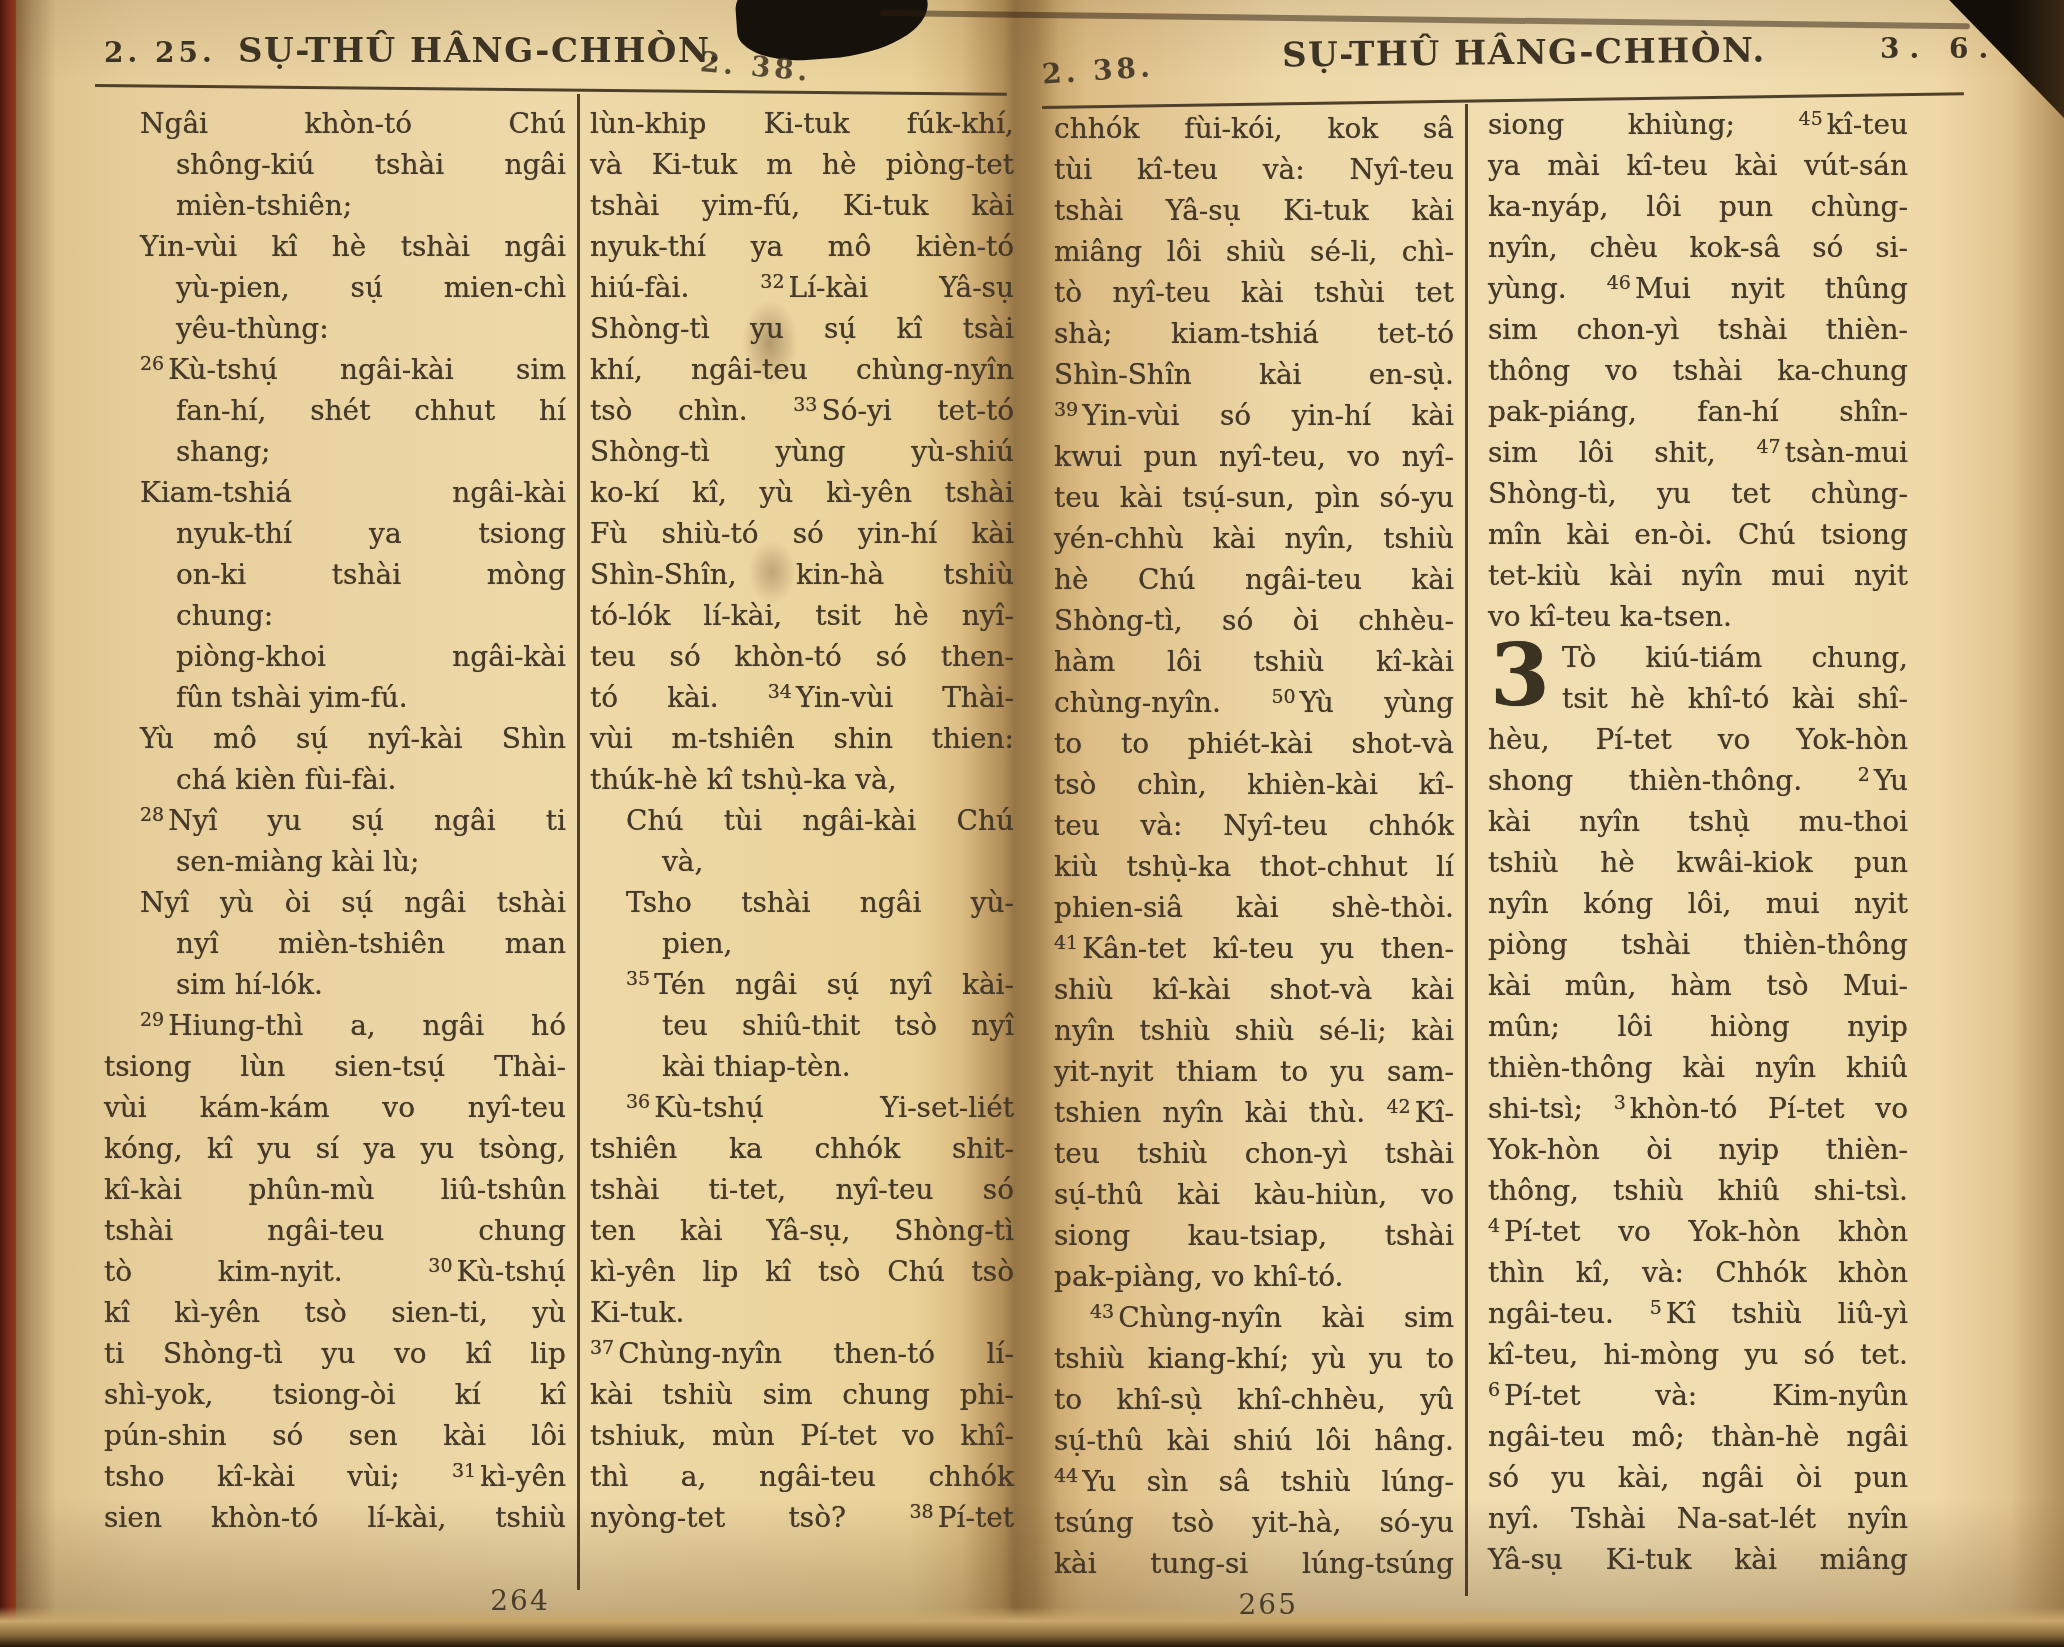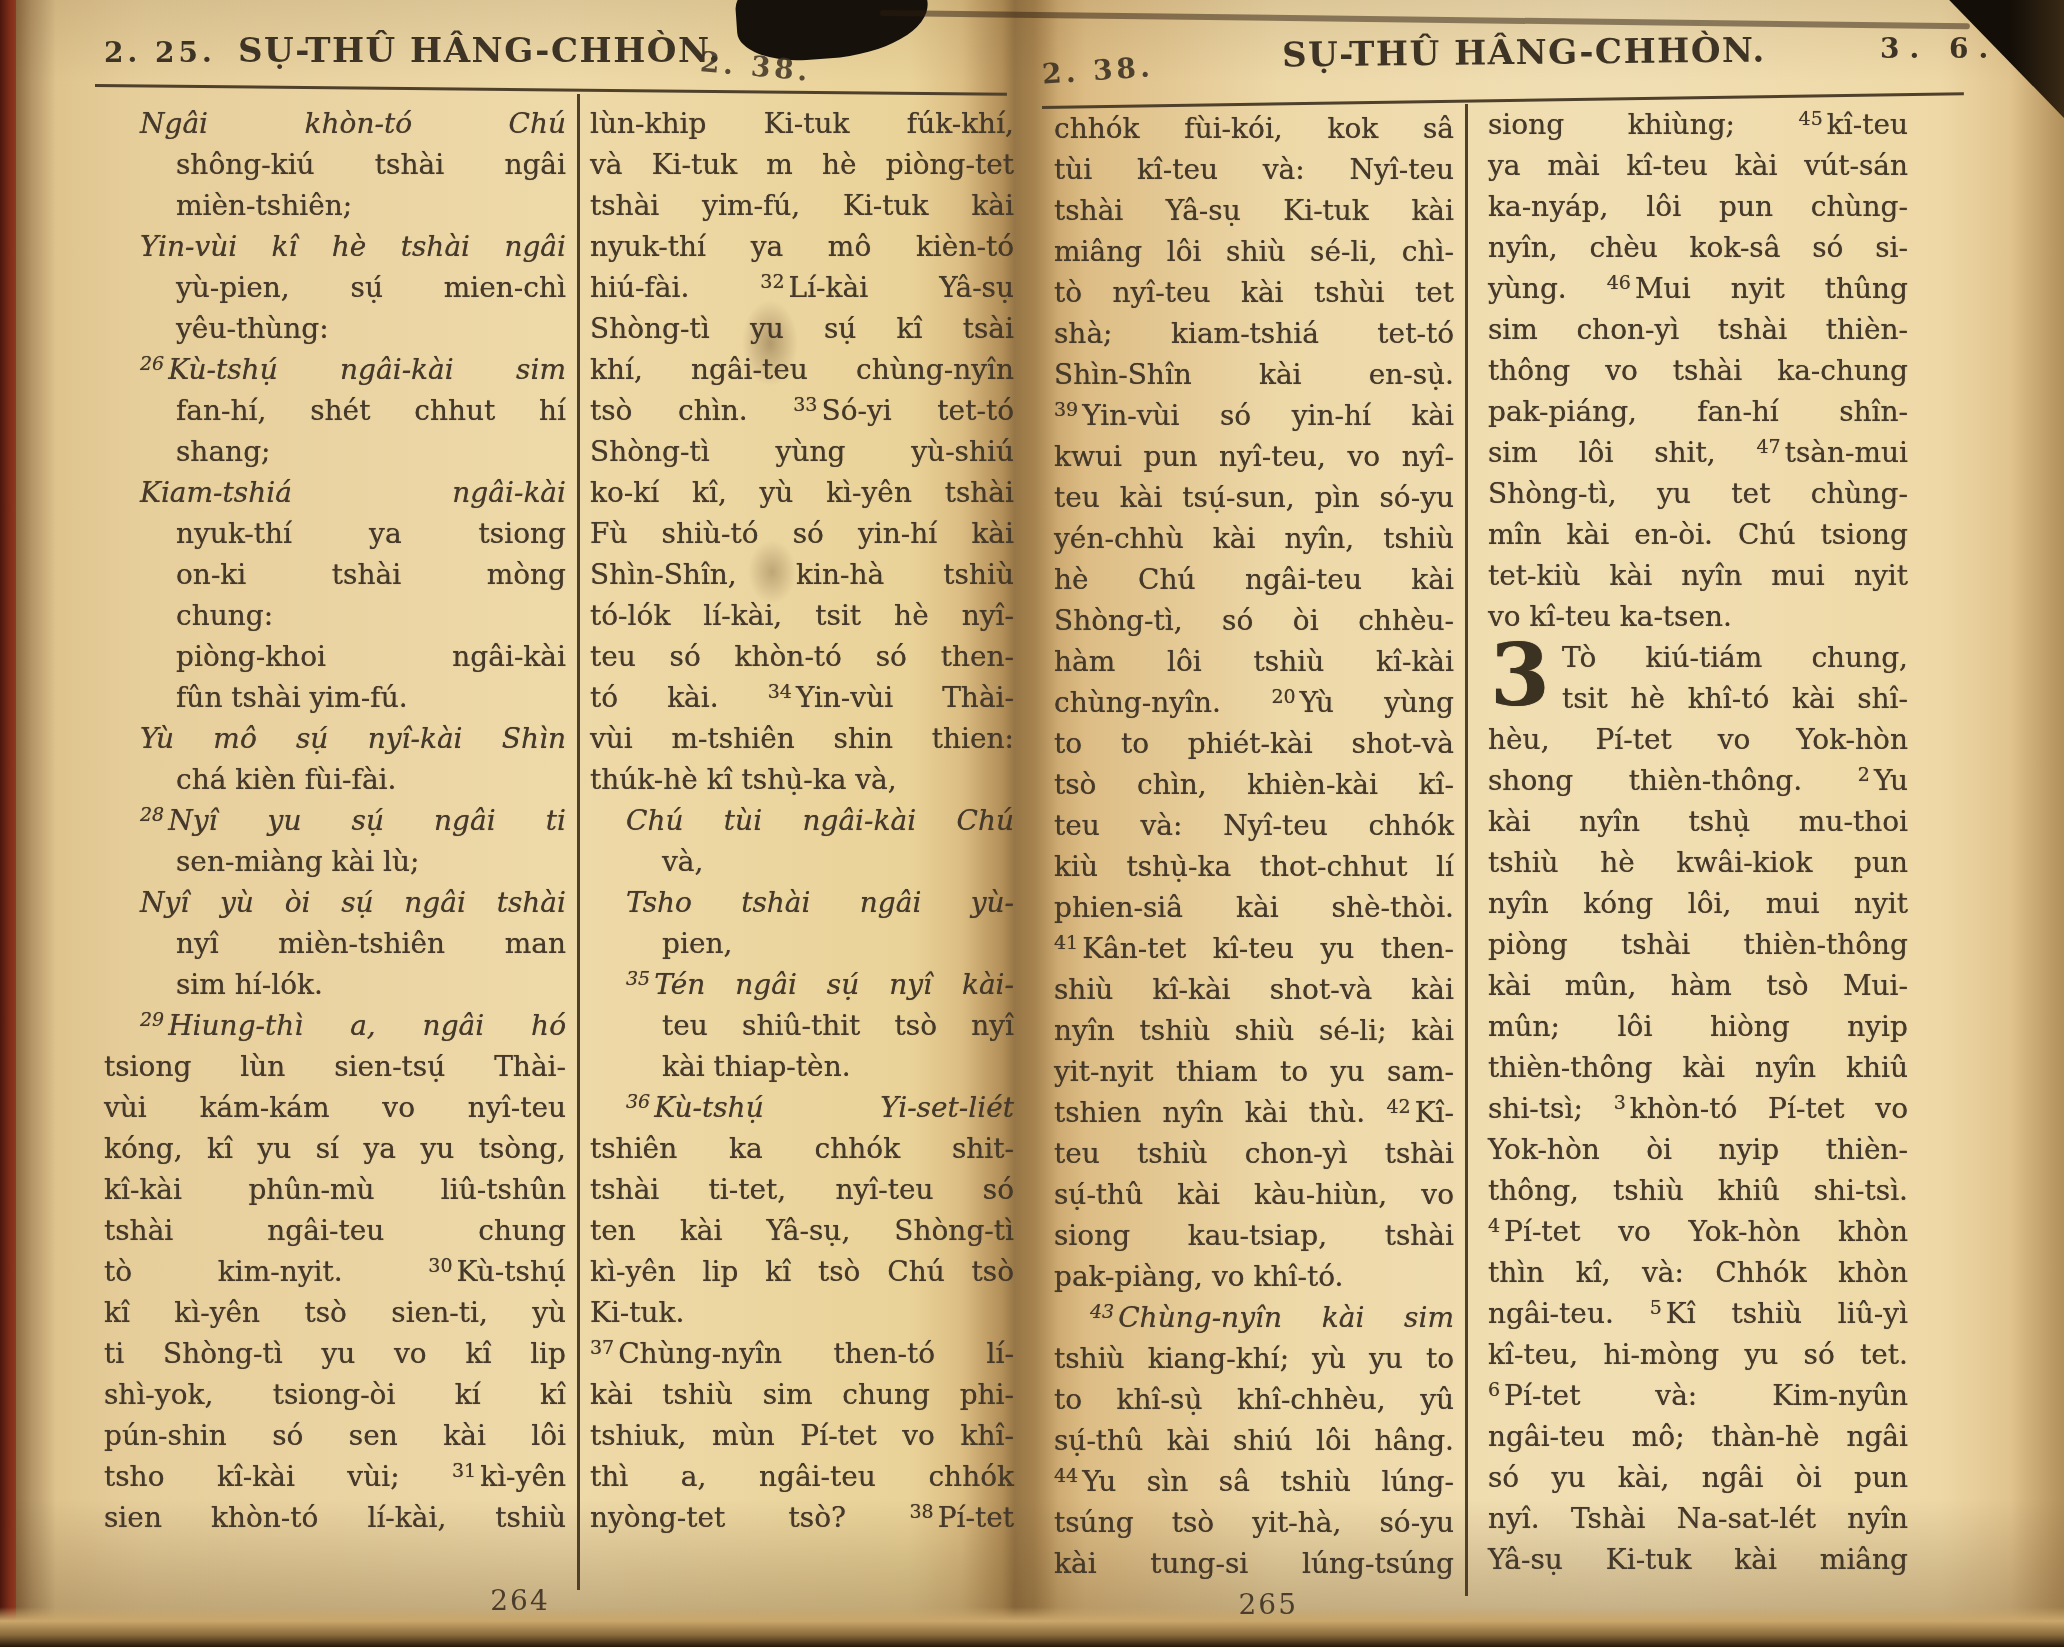--- a/index.html
+++ b/index.html
@@ -50,21 +50,21 @@
   .r-36{left:1880px;top:32px;letter-spacing:10px;}
   
   .col{position:absolute;font-size:28px;line-height:41px;
     text-shadow:0 0 .7px rgba(62,46,24,.75);}
   .col-1{left:104px;top:103px;width:462px;}
   .col-2{left:590px;top:103px;width:424px;}
   .col-3{left:1054px;top:108px;width:400px;}
   .col-4{left:1488px;top:104px;width:420px;}
   .line{text-align:justify;text-align-last:justify;white-space:nowrap;}
   .line.ragged{text-align-last:left;}
-  .line.ind1{padding-left:36px;font-style:italic;}
+  .line.ind1{padding-left:36px;}
   .line.ind2{padding-left:72px;}
   sup{font-size:19px;line-height:0;vertical-align:9px;margin-right:4px;letter-spacing:0;}
   .dropcap{float:left;font-size:86px;line-height:68px;height:78px;width:64px;
     font-weight:bold;color:#3c3222;margin:4px 10px 0 0;text-align:center;}
   
   .pgnum{position:absolute;font-size:28px;letter-spacing:2px;color:#4a3d2b;}
   .pg-264{left:470px;top:1584px;width:100px;text-align:center;}
   .pg-265{left:1198px;top:1588px;width:100px;text-align:right;}
 </style>
 </head>
@@ -180,21 +180,21 @@
         <div class="line">tò nyî-teu kài tshùi tet</div>
         <div class="line">shà; kiam-tshiá tet-tó</div>
         <div class="line">Shìn-Shîn kài en-sụ̀.</div>
         <div class="line"><sup>39</sup>Yin-vùi só yin-hí kài</div>
         <div class="line">kwui pun nyî-teu, vo nyî-</div>
         <div class="line">teu kài tsụ́-sun, pìn só-yu</div>
         <div class="line">yén-chhù kài nyîn, tshiù</div>
         <div class="line">hè Chú ngâi-teu kài</div>
         <div class="line">Shòng-tì, só òi chhèu-</div>
         <div class="line">hàm lôi tshiù kî-kài</div>
-        <div class="line">chùng-nyîn. <sup>20</sup>Yù yùng</div>
+        <div class="line">chùng-nyîn. <sup>50</sup>Yù yùng</div>
         <div class="line">to to phiét-kài shot-và</div>
         <div class="line">tsò chìn, khièn-kài kî-</div>
         <div class="line">teu và: Nyî-teu chhók</div>
         <div class="line">kiù tshụ̀-ka thot-chhut lí</div>
         <div class="line">phien-siâ kài shè-thòi.</div>
         <div class="line"><sup>41</sup>Kân-tet kî-teu yu then-</div>
         <div class="line">shiù kî-kài shot-và kài</div>
         <div class="line">nyîn tshiù shiù sé-li; kài</div>
         <div class="line">yit-nyit thiam to yu sam-</div>
         <div class="line">tshien nyîn kài thù. <sup>42</sup>Kî-</div>

